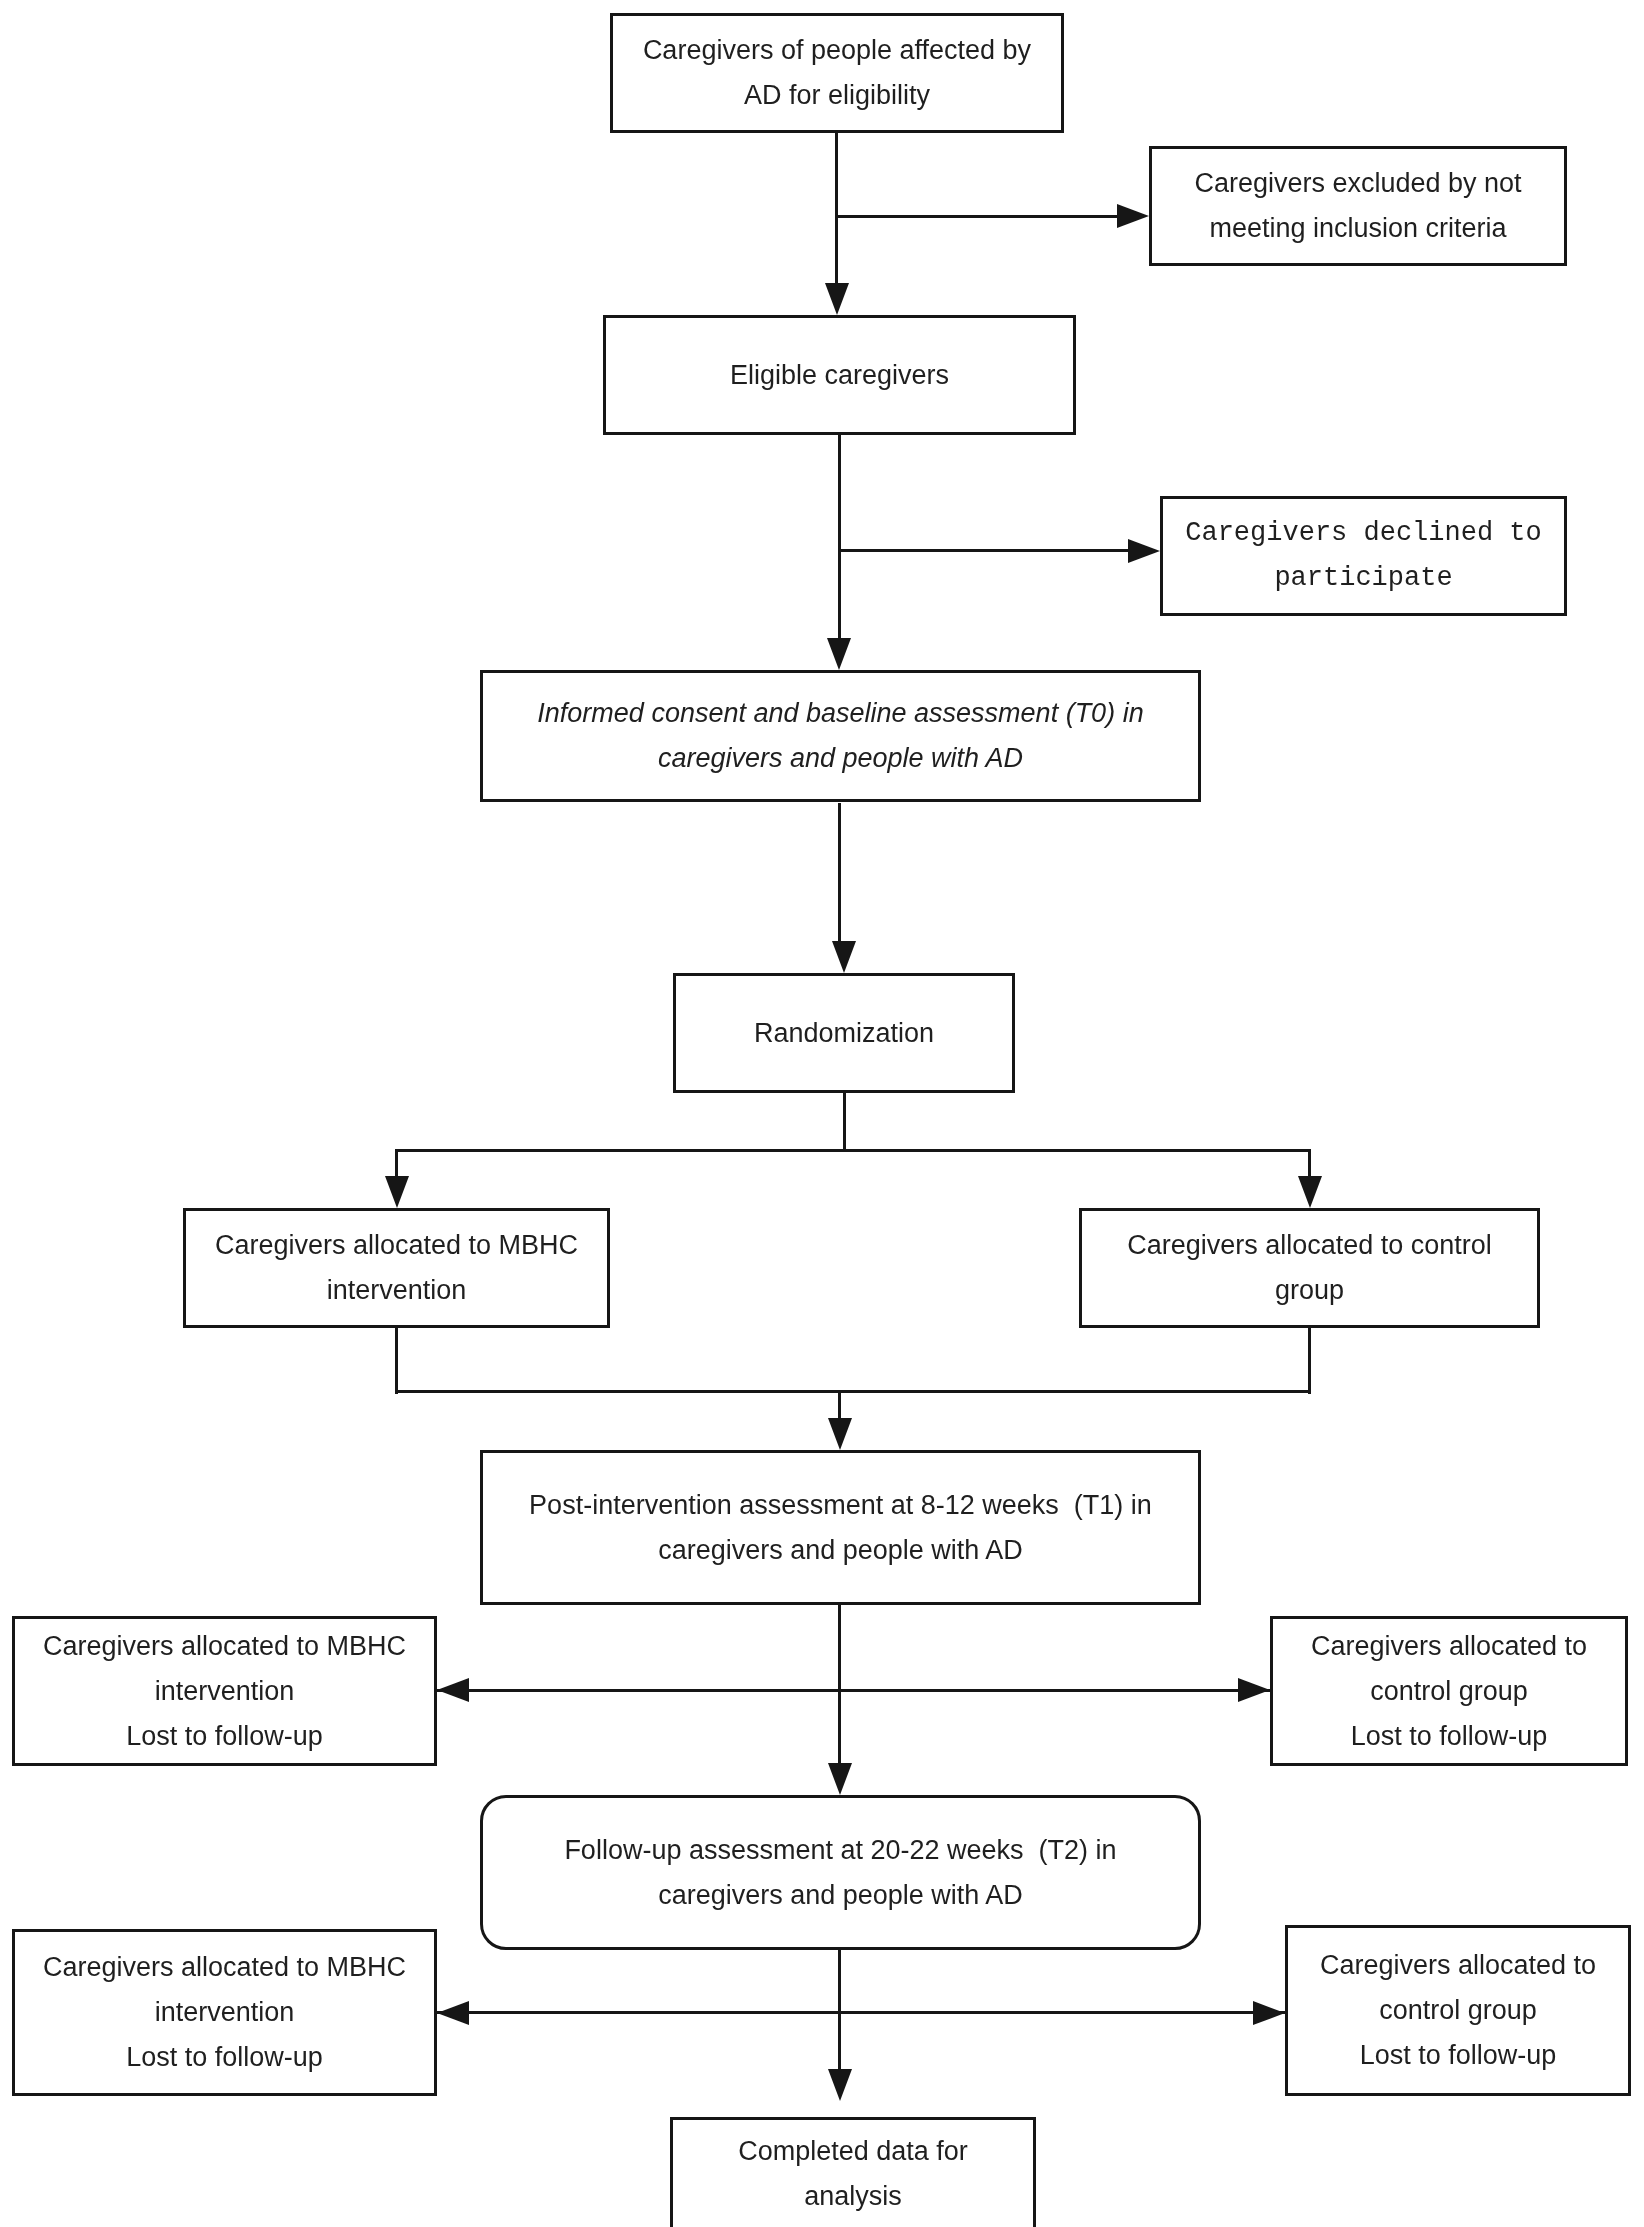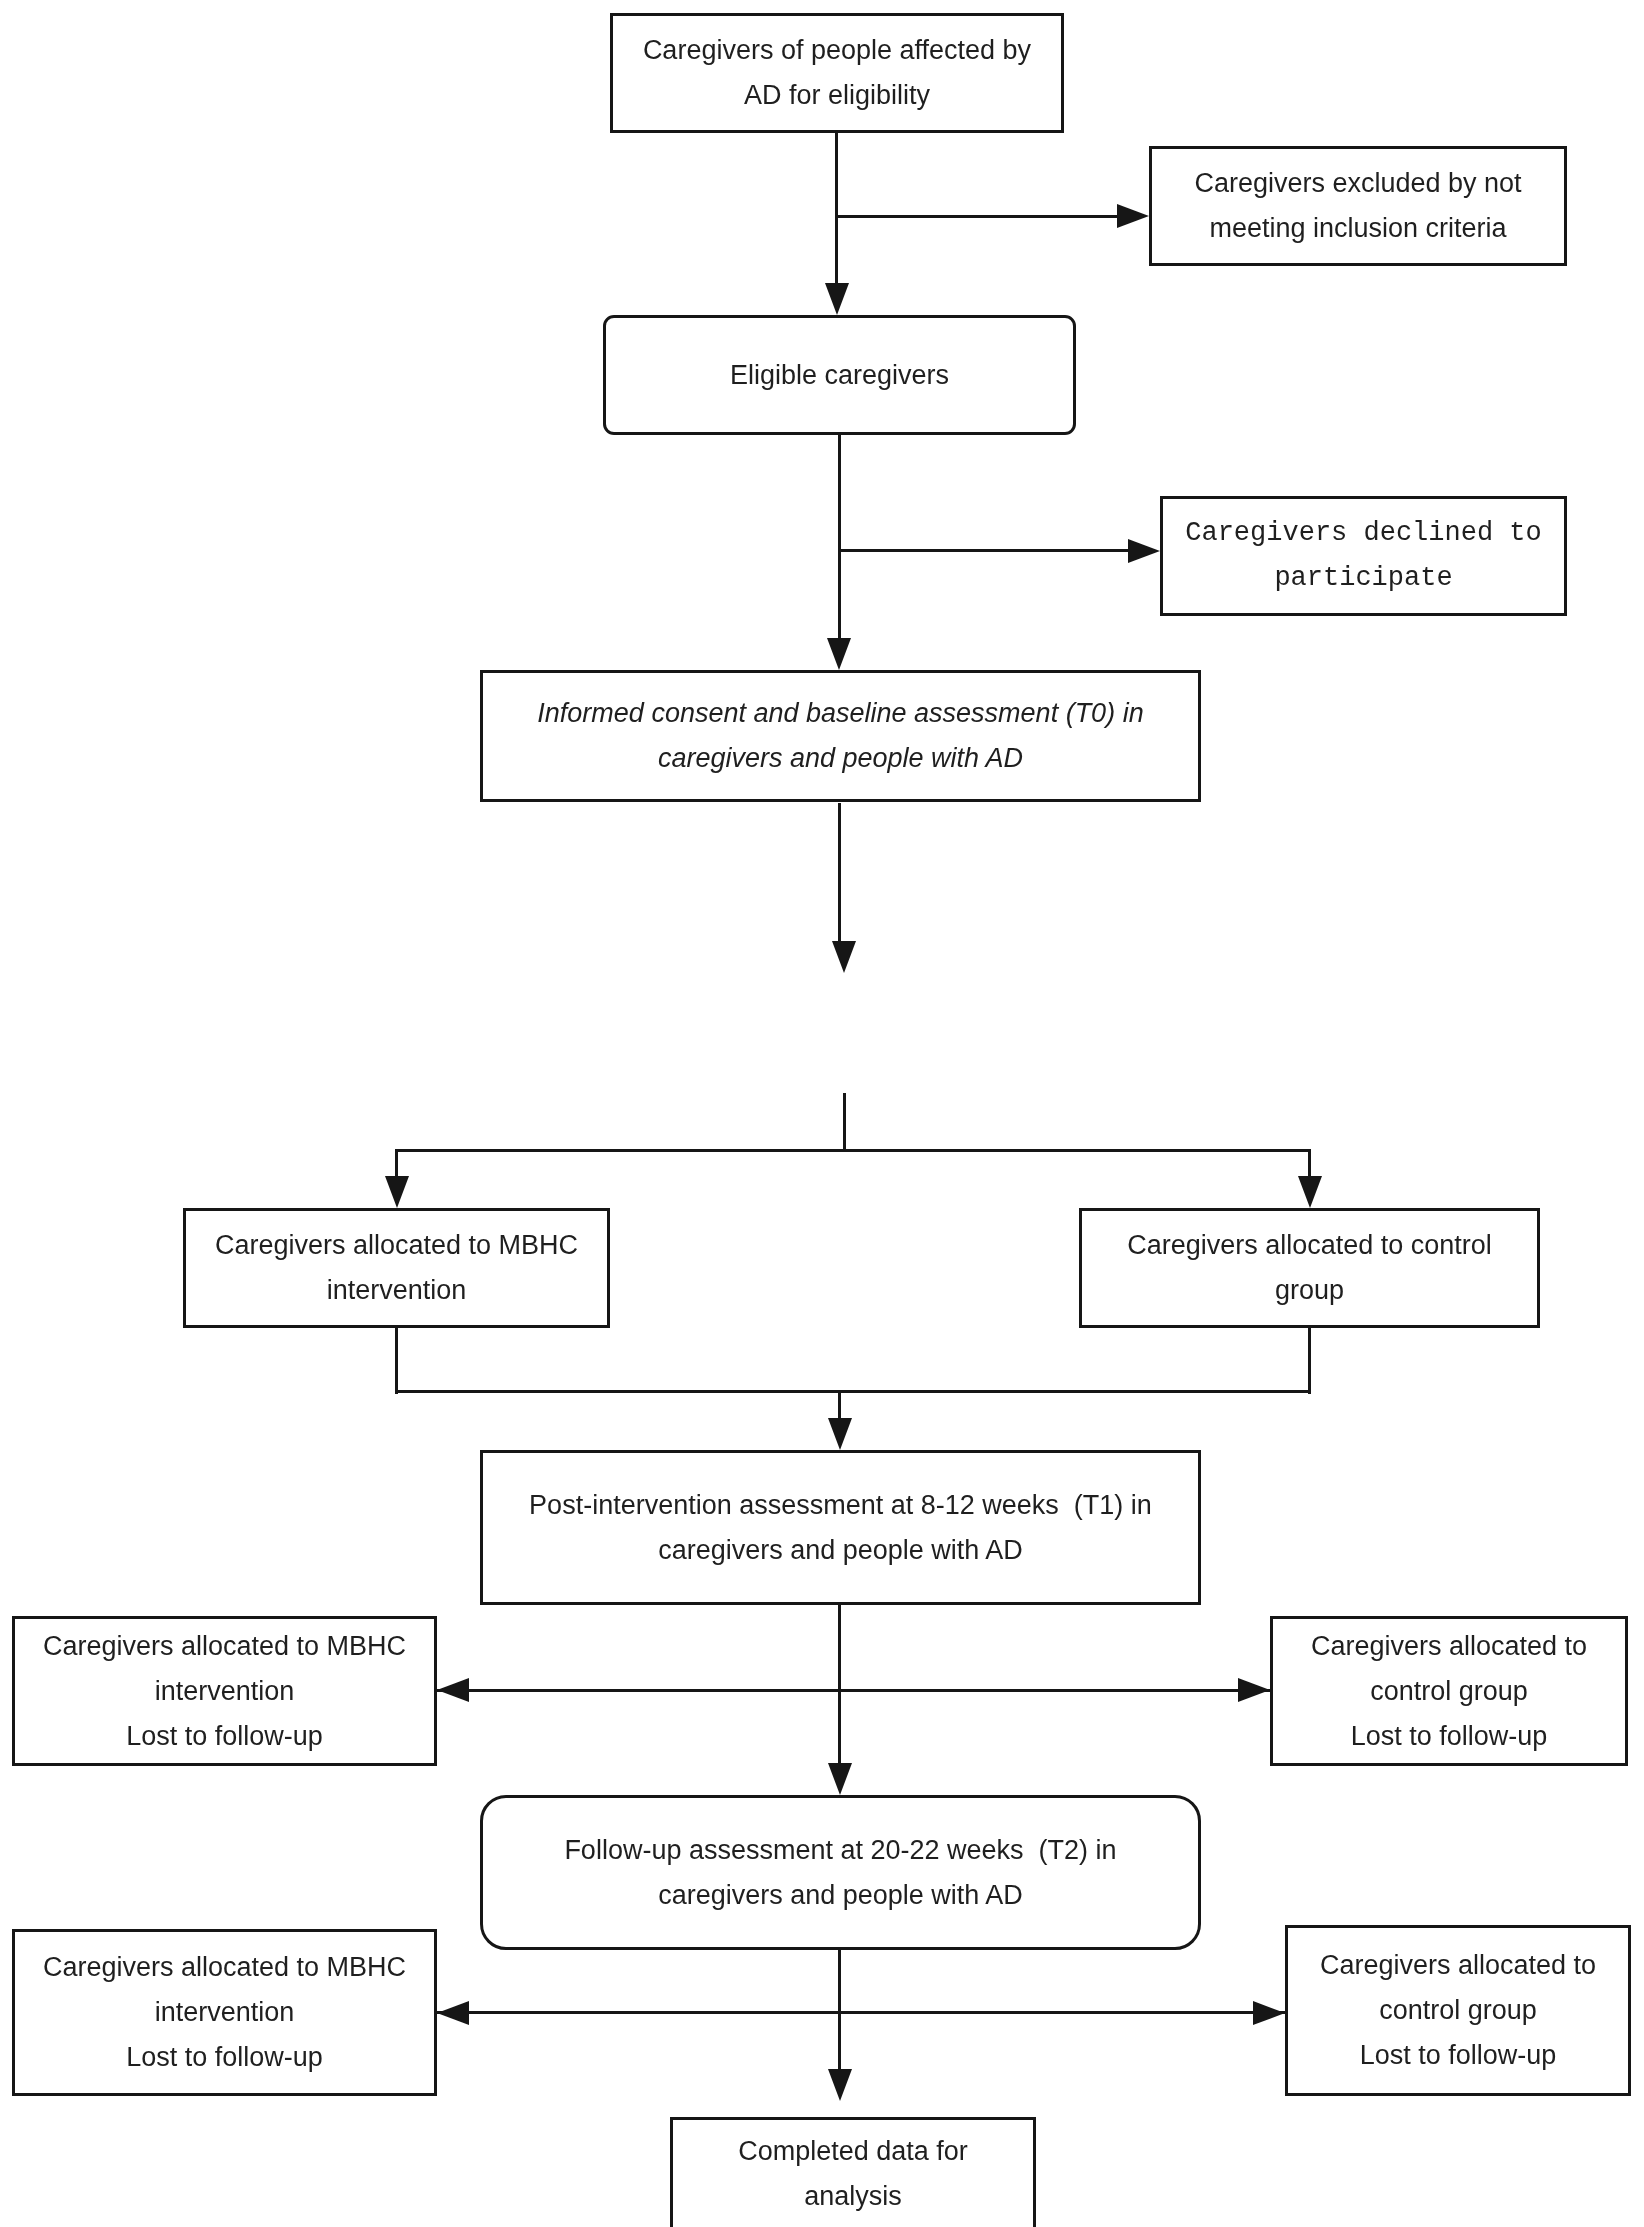--- a/index.html
+++ b/index.html
@@ -47,21 +47,21 @@
   .arr-left {
     position: absolute; width: 0; height: 0;
     border-top: 12px solid transparent;
     border-bottom: 12px solid transparent;
     border-right: 32px solid #161616;
   }
 
   
   #n-screened { left: 610px;  top: 12.5px;   width: 454px;  height: 120px; text-align: center; }
   #n-excluded { left: 1149px; top: 146px;  width: 418px;  height: 120px; }
-  #n-eligible { left: 603px;  top: 315px;  width: 473px;  height: 120px; border-radius: 11px; }
+  #n-eligible { left: 603px;  top: 315px;  width: 473px;  height: 120px; }
   #n-declined { left: 1160px; top: 496px;  width: 407px;  height: 120px; font-family: Liberation Mono, monospace; }
   #n-consent  { left: 480px;  top: 670px;  width: 721px; height: 132px; font-style: italic; }
   #n-random   { left: 673px;  top: 973px; width: 342px;  height: 120px; }
   #n-mbhc     { left: 183px;  top: 1208px; width: 427px;  height: 120px; }
   #n-ctrl     { left: 1079px; top: 1208px; width: 461px;  height: 120px; }
   #n-t1       { left: 480px;  top: 1450px; width: 721px; height: 155px; }
   #n-t1l      { left: 12px;   top: 1616px; width: 425px;  height: 150px; }
   #n-t1r      { left: 1270px; top: 1616px; width: 358px;  height: 150px; }
   #n-t2       { left: 480px;  top: 1795px; width: 721px; height: 155px; border-radius: 26px; }
   #n-t2l      { left: 12px;   top: 1929px; width: 425px;  height: 167px; }
@@ -108,20 +108,21 @@
 
   <div class="box" id="n-screened">Caregivers of people affected by
 AD for eligibility</div>
   <div class="box" id="n-excluded">Caregivers excluded by not
 meeting inclusion criteria</div>
   <div class="box" id="n-eligible">Eligible caregivers</div>
   <div class="box" id="n-declined">Caregivers declined to
 participate</div>
   <div class="box" id="n-consent">Informed consent and baseline assessment (T0) in
 caregivers and people with AD</div>
+  <div class="box" id="n-random">Randomization</div>
   <div class="box" id="n-mbhc">Caregivers allocated to MBHC
 intervention</div>
   <div class="box" id="n-ctrl">Caregivers allocated to control
 group</div>
   <div class="box" id="n-t1">Post-intervention assessment at 8-12 weeks  (T1) in
 caregivers and people with AD</div>
   <div class="box" id="n-t1l">Caregivers allocated to MBHC
 intervention
 Lost to follow-up</div>
   <div class="box" id="n-t1r">Caregivers allocated to

